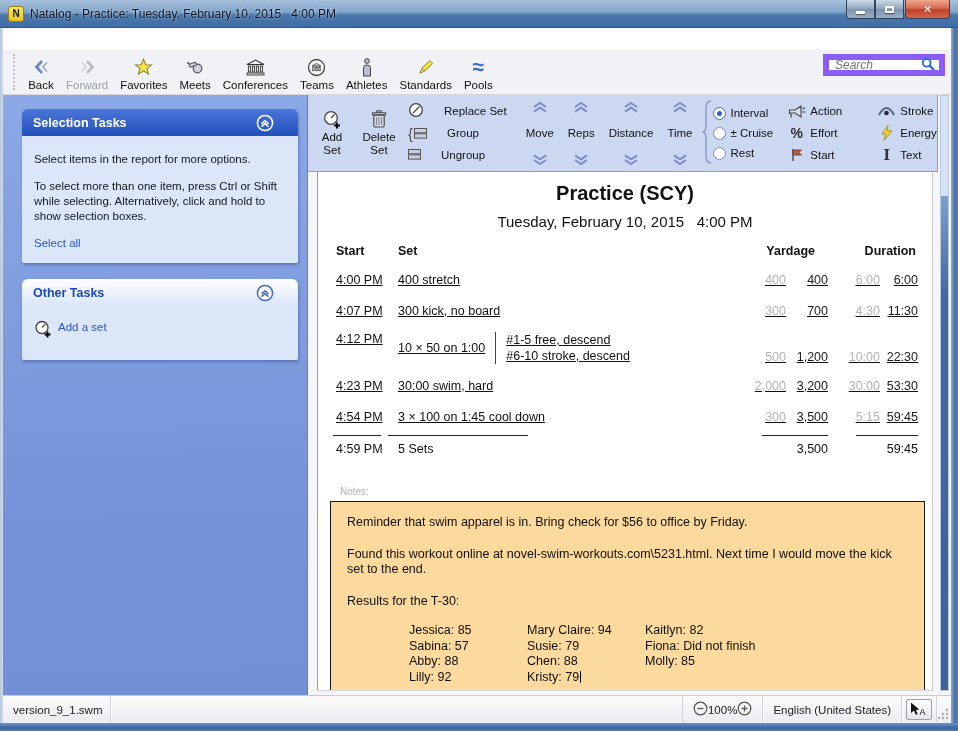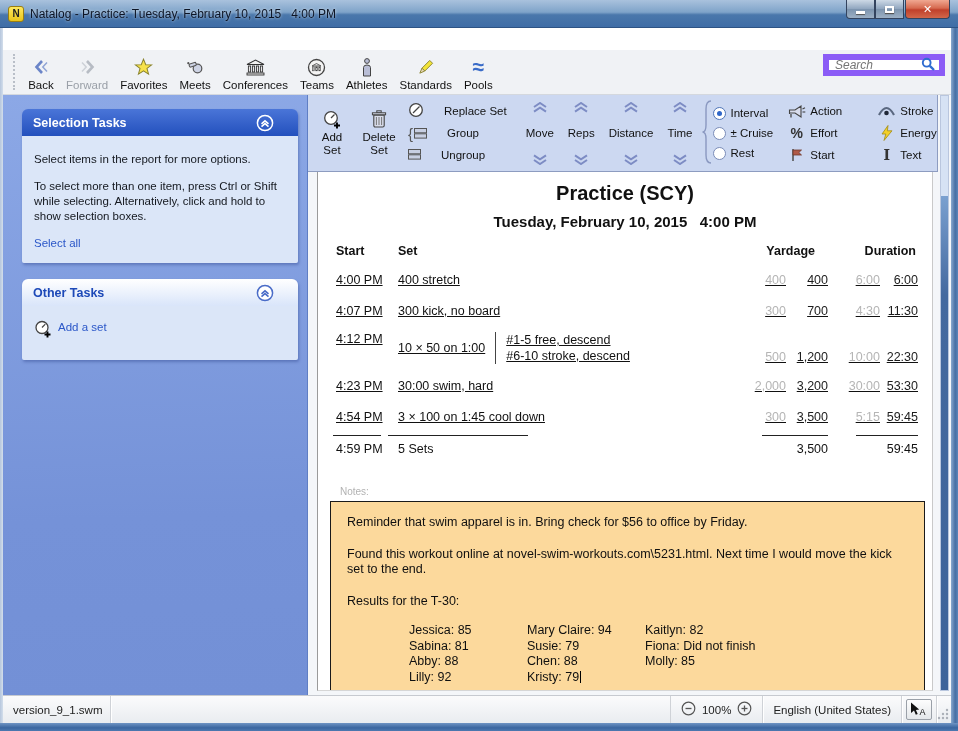--- a/index.html
+++ b/index.html
@@ -84,21 +84,21 @@
   .attr-grid{display:flex;flex-direction:column;justify-content:space-between;padding:2px 4px;}
   .attr-row{display:flex;gap:14px;height:20px;align-items:center;}
   .attr-btn{display:flex;align-items:center;gap:4px;font-size:11.5px;white-space:nowrap;}
   .attr-btn .ico{width:19px;display:flex;justify-content:center;}
   .pct{font-size:14px;font-weight:bold;color:#333;}
   .ibeam{font-family:"DejaVu Serif",serif;font-size:14px;font-weight:bold;color:#333;}
   
   .page{position:absolute;left:9px;right:18px;top:77px;bottom:4px;background:#fff;
     border-left:1px solid #9a9a9a;border-right:1px solid #c9c9c9;border-bottom:1px solid #d6d6d6;overflow:hidden;}
   .report-title{text-align:center;font-size:20px;font-weight:bold;margin-top:10px;white-space:pre;}
-  .report-subtitle{text-align:center;font-size:15px;font-weight:bold;margin-top:8px;white-space:pre;}
+  .report-subtitle{text-align:center;font-size:15px;font-weight:normal;margin-top:8px;white-space:pre;}
   .grid{display:grid;grid-template-columns:62px 328px 60px 42px 52px 38px;padding-left:18px;font-size:12.5px;}
   .hdr{font-weight:bold;margin-top:14px;}
   .r{margin-top:12px;min-height:19px;align-items:center;text-decoration:underline;}
   .c-gray{color:#b5b5b5;text-align:right;}
   .c-num{text-align:right;color:#1c1c1c;}
   .set3{display:flex;align-items:center;gap:10px;}
   .set3 .vline{width:1px;align-self:stretch;background:#444;}
   .set3 .two{line-height:16px;}
   .rule-row{margin-top:9px;}
   .rule{border-top:1px solid #222;height:1px;}
@@ -113,21 +113,21 @@
   .caret{display:inline-block;width:1px;height:12px;background:#000;vertical-align:-2px;margin-left:1px;}
   
   .vscroll{position:absolute;right:2px;top:0;bottom:4px;width:9px;background:#d6e2f4;border:1px solid #b9c6de;}
   .vthumb{position:absolute;left:0;right:0;top:100px;bottom:0;background:linear-gradient(#7aa0d0,#44699f 20%,#3d639a);}
   
   .statusbar{position:absolute;left:3px;right:7px;bottom:8px;height:28px;
     background:linear-gradient(#fbfbfc,#e9ecf0);border-top:1px solid #c7cad0;display:flex;align-items:stretch;font-size:11.5px;color:#222;}
   .sb-cell{display:flex;align-items:center;padding:0 10px;border-right:1px solid #cfd2d7;box-shadow:1px 0 0 #fff;}
   .sb-file{width:108px;flex:0 0 auto;}
   .sb-fill{flex:1;border-right:none;box-shadow:none;}
-  .sb-zoom{gap:6px;border-left:1px solid #cfd2d7;}
+  .sb-zoom{border-left:1px solid #cfd2d7;}
   .sb-kbd{padding:0 4px;}
   .kbd-btn{width:26px;height:21px;border:1px solid #9aa0a8;border-radius:2px;background:linear-gradient(#fdfdfd,#e4e7ea);
     display:flex;align-items:center;justify-content:center;}
   .grip{width:14px;display:flex;align-items:flex-end;justify-content:flex-end;padding:0 2px 3px 0;}
 </style>
 </head>
 <body>
 
 <div class="window">
 
@@ -613,21 +613,21 @@
         </div>
 
         <div class="notes-label">Notes:</div>
         <div class="notes-box">
           <p>Reminder that swim apparel is in. Bring check for $56 to office by Friday.</p>
           <p>Found this workout online at novel-swim-workouts.com\5231.html. Next time I would move the kick set to the end.</p>
           <p style="margin-bottom:0;">Results for the T-30:</p>
           <div class="results">
             <div>
               <div>Jessica: 85</div>
-              <div>Sabina: 81</div>
+              <div>Sabina: 57</div>
               <div>Abby: 88</div>
               <div>Lilly: 92</div>
             </div>
             <div>
               <div>Mary Claire: 94</div>
               <div>Susie: 79</div>
               <div>Chen: 88</div>
               <div><span>Kristy: 79</span><span class="caret"></span></div>
             </div>
             <div>

